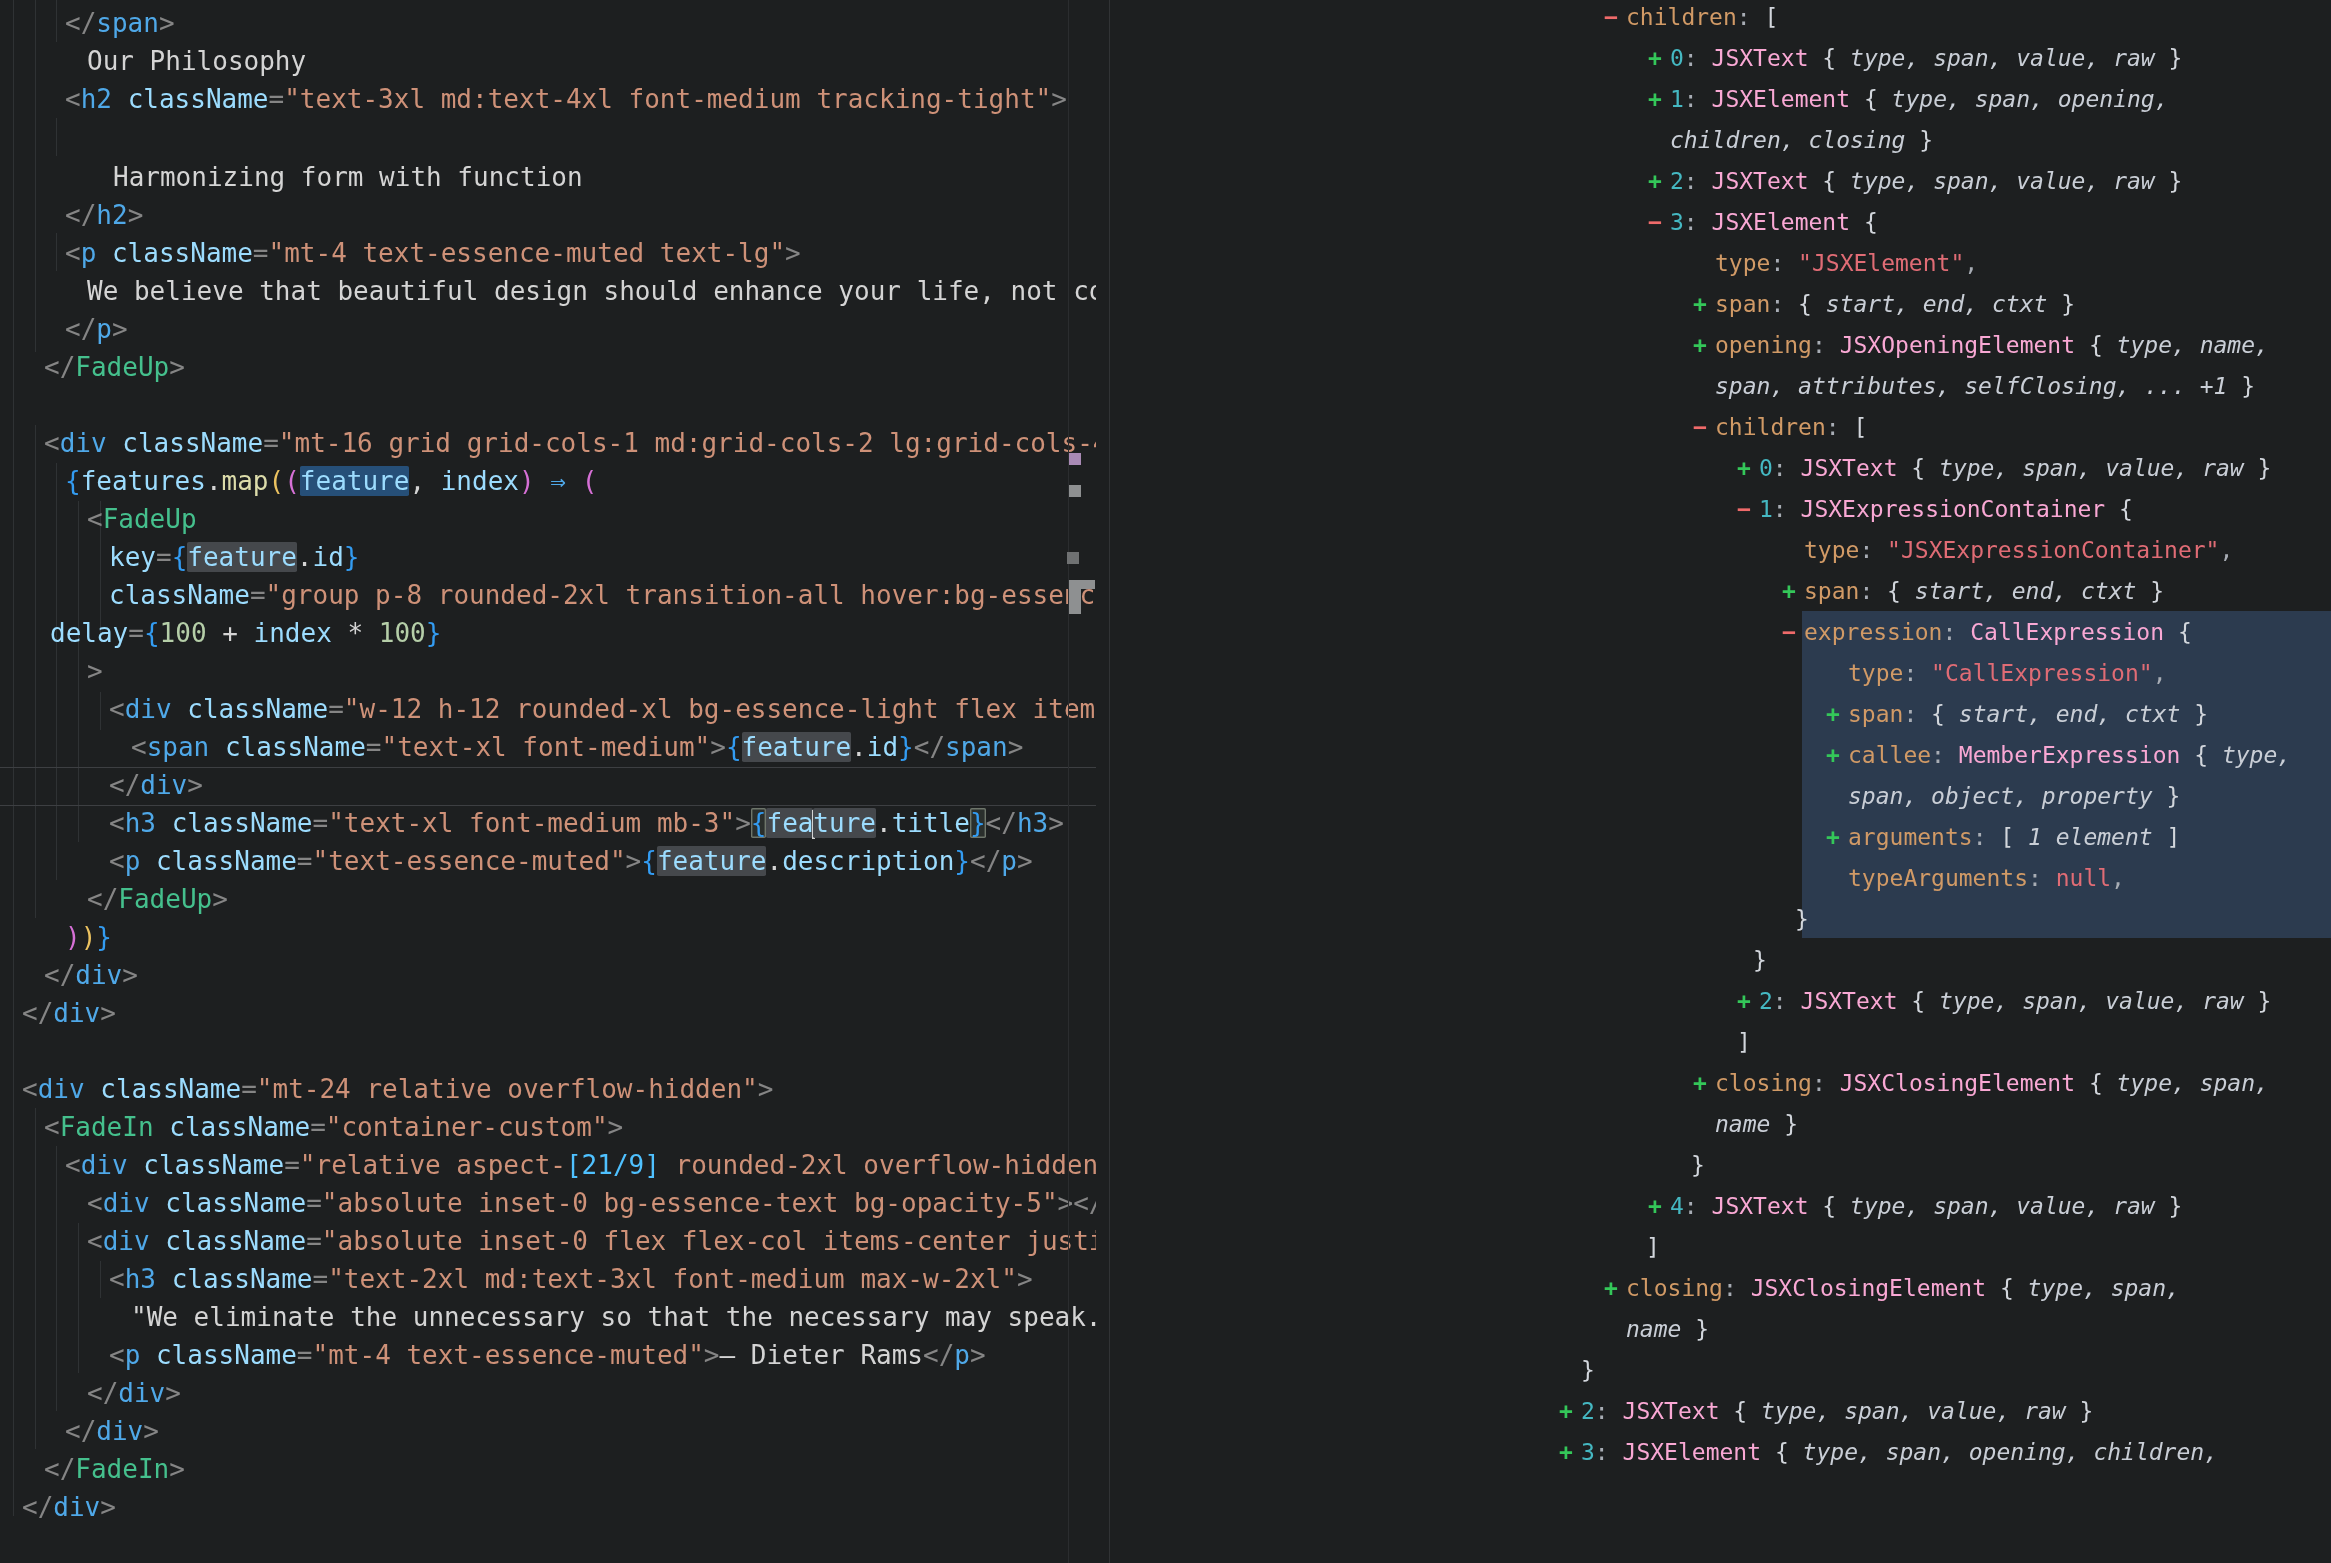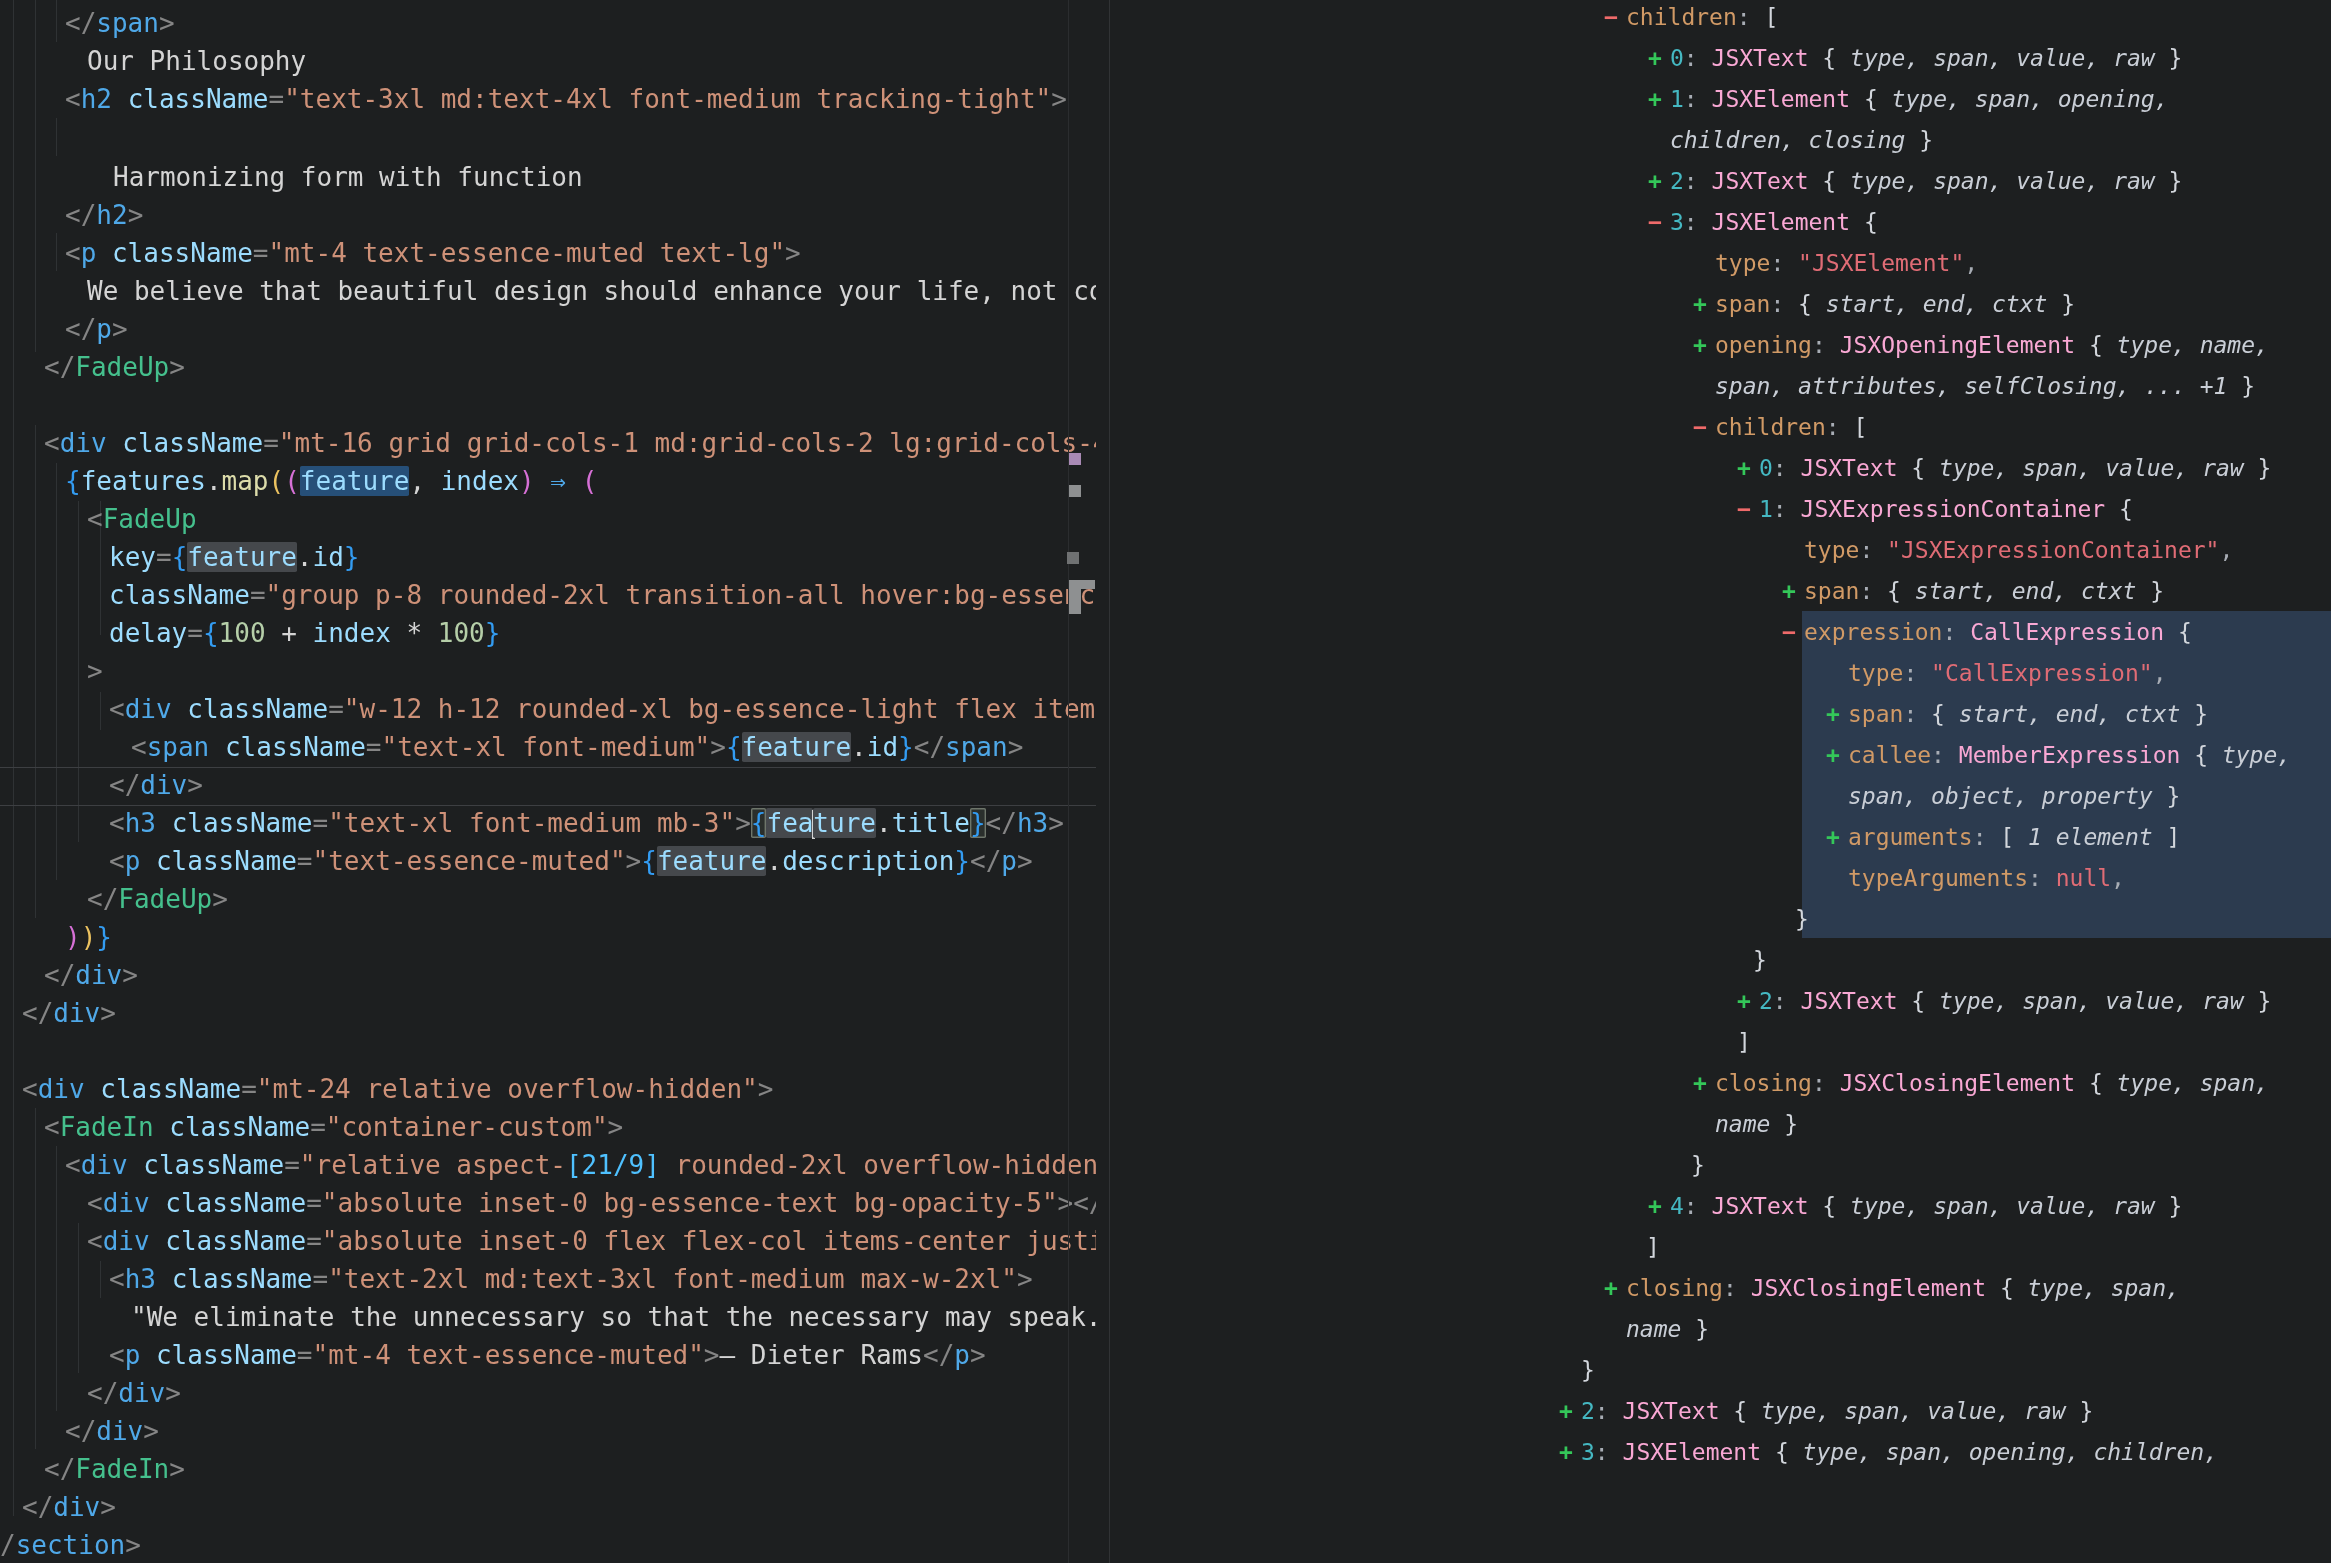--- a/index.html
+++ b/index.html
@@ -84,21 +84,21 @@
       <div class="codeline" style="padding-left: 65px;"><span class="s-pun">&lt;</span><span class="s-tag">p</span><span class="s-txt"> </span><span class="s-attr">className</span><span class="s-pun">=</span><span class="s-str">"mt-4 text-essence-muted text-lg"</span><span class="s-pun">&gt;</span></div>
       <div class="codeline" style="padding-left: 87px;"><span class="s-txt">We believe that beautiful design should enhance your life, not complicate it.</span></div>
       <div class="codeline" style="padding-left: 65px;"><span class="s-pun">&lt;/</span><span class="s-tag">p</span><span class="s-pun">&gt;</span></div>
       <div class="codeline" style="padding-left: 44px;"><span class="s-pun">&lt;/</span><span class="s-cmp">FadeUp</span><span class="s-pun">&gt;</span></div>
       <div class="codeline" style="padding-left: 0px;"></div>
       <div class="codeline" style="padding-left: 44px;"><span class="s-pun">&lt;</span><span class="s-tag">div</span><span class="s-txt"> </span><span class="s-attr">className</span><span class="s-pun">=</span><span class="s-str">"mt-16 grid grid-cols-1 md:grid-cols-2 lg:grid-cols-4 gap-8"</span></div>
       <div class="codeline" style="padding-left: 65px;"><span class="s-brc">{</span><span class="s-id">features</span><span class="s-op">.</span><span class="s-fn">map</span><span class="s-p1">(</span><span class="s-p2">(</span><span class="s-id s-sel">feature</span><span class="s-op">, </span><span class="s-id">index</span><span class="s-p2">)</span><span class="s-op"> </span><span class="s-arr">⇒</span><span class="s-op"> </span><span class="s-p2">(</span></div>
       <div class="codeline" style="padding-left: 87px;"><span class="s-pun">&lt;</span><span class="s-cmp">FadeUp</span></div>
       <div class="codeline" style="padding-left: 109px;"><span class="s-attr">key</span><span class="s-pun">=</span><span class="s-brc">{</span><span class="s-id s-occ">feature</span><span class="s-op">.</span><span class="s-id">id</span><span class="s-brc">}</span></div>
       <div class="codeline" style="padding-left: 109px;"><span class="s-attr">className</span><span class="s-pun">=</span><span class="s-str">"group p-8 rounded-2xl transition-all hover:bg-essence-light"</span></div>
-      <div class="codeline" style="padding-left: 109px;"><span class="s-attr">delay</span><span class="s-pun">=</span><span class="s-brc">{</span><span class="s-num">100</span><span class="s-op"> + </span><span class="s-id">index</span><span class="s-op"> * </span><span class="s-num">100</span><span class="s-brc">}</span></div>
+      <div class="codeline" style="padding-left: 50px;"><span class="s-attr">delay</span><span class="s-pun">=</span><span class="s-brc">{</span><span class="s-num">100</span><span class="s-op"> + </span><span class="s-id">index</span><span class="s-op"> * </span><span class="s-num">100</span><span class="s-brc">}</span></div>
       <div class="codeline" style="padding-left: 87px;"><span class="s-pun">&gt;</span></div>
       <div class="codeline" style="padding-left: 109px;"><span class="s-pun">&lt;</span><span class="s-tag">div</span><span class="s-txt"> </span><span class="s-attr">className</span><span class="s-pun">=</span><span class="s-str">"w-12 h-12 rounded-xl bg-essence-light flex items-center justify-center mb-6"</span></div>
       <div class="codeline" style="padding-left: 131px;"><span class="s-pun">&lt;</span><span class="s-tag">span</span><span class="s-txt"> </span><span class="s-attr">className</span><span class="s-pun">=</span><span class="s-str">"text-xl font-medium"</span><span class="s-pun">&gt;</span><span class="s-brc">{</span><span class="s-id s-occ">feature</span><span class="s-op">.</span><span class="s-id">id</span><span class="s-brc">}</span><span class="s-pun">&lt;/</span><span class="s-tag">span</span><span class="s-pun">&gt;</span></div>
       <div class="codeline" style="padding-left: 109px;"><span class="s-pun">&lt;/</span><span class="s-tag">div</span><span class="s-pun">&gt;</span></div>
       <div class="codeline" style="padding-left: 109px;"><span class="s-pun">&lt;</span><span class="s-tag">h3</span><span class="s-txt"> </span><span class="s-attr">className</span><span class="s-pun">=</span><span class="s-str">"text-xl font-medium mb-3"</span><span class="s-pun">&gt;</span><span class="s-brc s-match">{</span><span class="s-id s-occ">fea</span><span class="caret"></span><span class="s-id s-occ">ture</span><span class="s-op">.</span><span class="s-id">title</span><span class="s-brc s-match">}</span><span class="s-pun">&lt;/</span><span class="s-tag">h3</span><span class="s-pun">&gt;</span></div>
       <div class="codeline" style="padding-left: 109px;"><span class="s-pun">&lt;</span><span class="s-tag">p</span><span class="s-txt"> </span><span class="s-attr">className</span><span class="s-pun">=</span><span class="s-str">"text-essence-muted"</span><span class="s-pun">&gt;</span><span class="s-brc">{</span><span class="s-id s-occ">feature</span><span class="s-op">.</span><span class="s-id">description</span><span class="s-brc">}</span><span class="s-pun">&lt;/</span><span class="s-tag">p</span><span class="s-pun">&gt;</span></div>
       <div class="codeline" style="padding-left: 87px;"><span class="s-pun">&lt;/</span><span class="s-cmp">FadeUp</span><span class="s-pun">&gt;</span></div>
       <div class="codeline" style="padding-left: 65px;"><span class="s-p2">)</span><span class="s-p1">)</span><span class="s-brc">}</span></div>
       <div class="codeline" style="padding-left: 44px;"><span class="s-pun">&lt;/</span><span class="s-tag">div</span><span class="s-pun">&gt;</span></div>
       <div class="codeline" style="padding-left: 22px;"><span class="s-pun">&lt;/</span><span class="s-tag">div</span><span class="s-pun">&gt;</span></div>
@@ -108,21 +108,20 @@
       <div class="codeline" style="padding-left: 65px;"><span class="s-pun">&lt;</span><span class="s-tag">div</span><span class="s-txt"> </span><span class="s-attr">className</span><span class="s-pun">=</span><span class="s-str">"relative aspect-</span><span class="s-strb">[21/9]</span><span class="s-str"> rounded-2xl overflow-hidden"</span></div>
       <div class="codeline" style="padding-left: 87px;"><span class="s-pun">&lt;</span><span class="s-tag">div</span><span class="s-txt"> </span><span class="s-attr">className</span><span class="s-pun">=</span><span class="s-str">"absolute inset-0 bg-essence-text bg-opacity-5"</span><span class="s-pun">&gt;&lt;/</span></div>
       <div class="codeline" style="padding-left: 87px;"><span class="s-pun">&lt;</span><span class="s-tag">div</span><span class="s-txt"> </span><span class="s-attr">className</span><span class="s-pun">=</span><span class="s-str">"absolute inset-0 flex flex-col items-center justify-center text-center p-8"</span></div>
       <div class="codeline" style="padding-left: 109px;"><span class="s-pun">&lt;</span><span class="s-tag">h3</span><span class="s-txt"> </span><span class="s-attr">className</span><span class="s-pun">=</span><span class="s-str">"text-2xl md:text-3xl font-medium max-w-2xl"</span><span class="s-pun">&gt;</span></div>
       <div class="codeline" style="padding-left: 131px;"><span class="s-txt">"We eliminate the unnecessary so that the necessary may speak."</span></div>
       <div class="codeline" style="padding-left: 109px;"><span class="s-pun">&lt;</span><span class="s-tag">p</span><span class="s-txt"> </span><span class="s-attr">className</span><span class="s-pun">=</span><span class="s-str">"mt-4 text-essence-muted"</span><span class="s-pun">&gt;</span><span class="s-txt">— Dieter Rams</span><span class="s-pun">&lt;/</span><span class="s-tag">p</span><span class="s-pun">&gt;</span></div>
       <div class="codeline" style="padding-left: 87px;"><span class="s-pun">&lt;/</span><span class="s-tag">div</span><span class="s-pun">&gt;</span></div>
       <div class="codeline" style="padding-left: 65px;"><span class="s-pun">&lt;/</span><span class="s-tag">div</span><span class="s-pun">&gt;</span></div>
       <div class="codeline" style="padding-left: 44px;"><span class="s-pun">&lt;/</span><span class="s-cmp">FadeIn</span><span class="s-pun">&gt;</span></div>
       <div class="codeline" style="padding-left: 22px;"><span class="s-pun">&lt;/</span><span class="s-tag">div</span><span class="s-pun">&gt;</span></div>
-      <div class="codeline" style="padding-left: 0px;"><span class="s-pun">/</span><span class="s-tag">section</span><span class="s-pun">&gt;</span></div>
     </div>
 
   <div class="ruler" style="left:1068px;"></div>
 
   <div class="mark" style="left:1069px;top:453px;width:11.8px;height:11.8px;background:#A98AB5;"></div>
   <div class="mark" style="left:1069px;top:485px;width:11.8px;height:11.8px;background:#8E9091;"></div>
   <div class="mark" style="left:1067px;top:552px;width:11.8px;height:11.8px;background:#6f7172;"></div>
   <div class="mark" style="left:1069px;top:580px;width:25.5px;height:9px;background:#8E9091;"></div>
   <div class="mark" style="left:1069px;top:580px;width:11.8px;height:34px;background:#8E9091;"></div>
   <div class="ruler" style="left:1109px;background:#313335;"></div>

